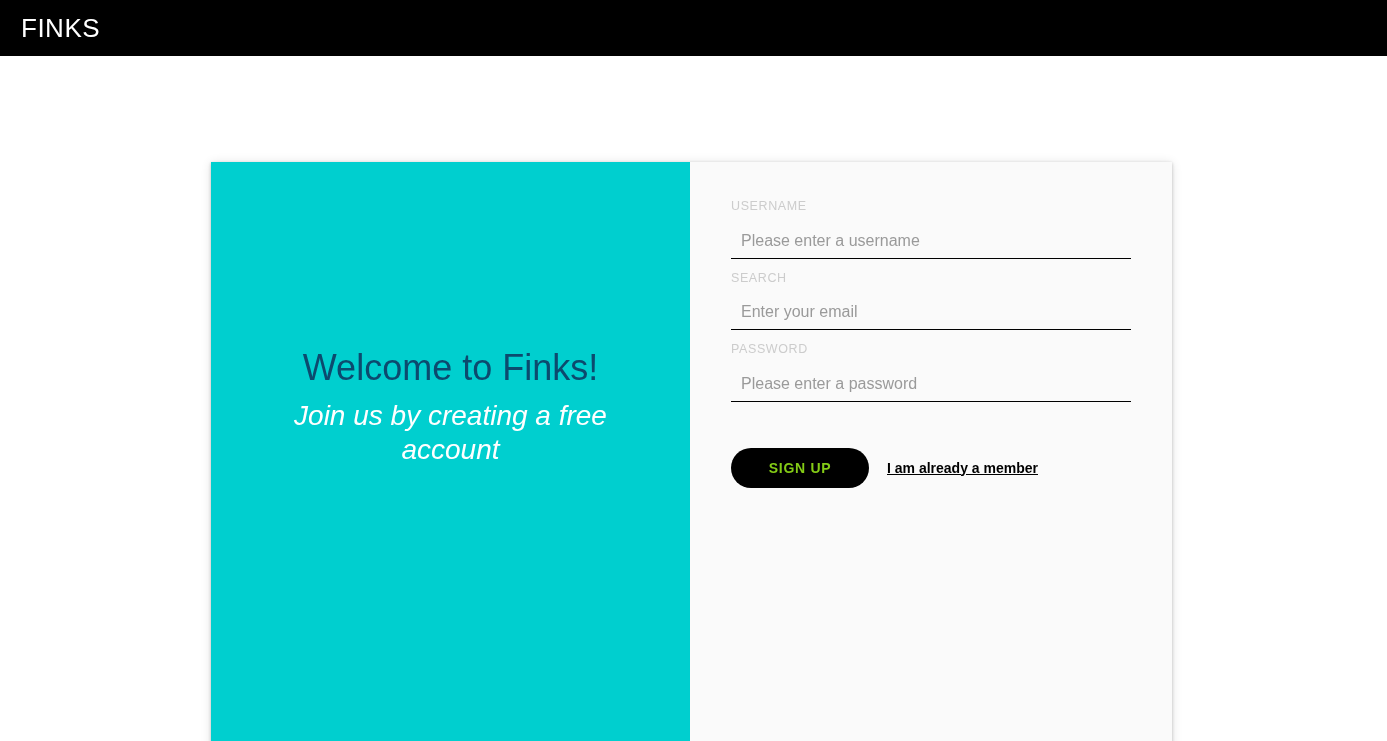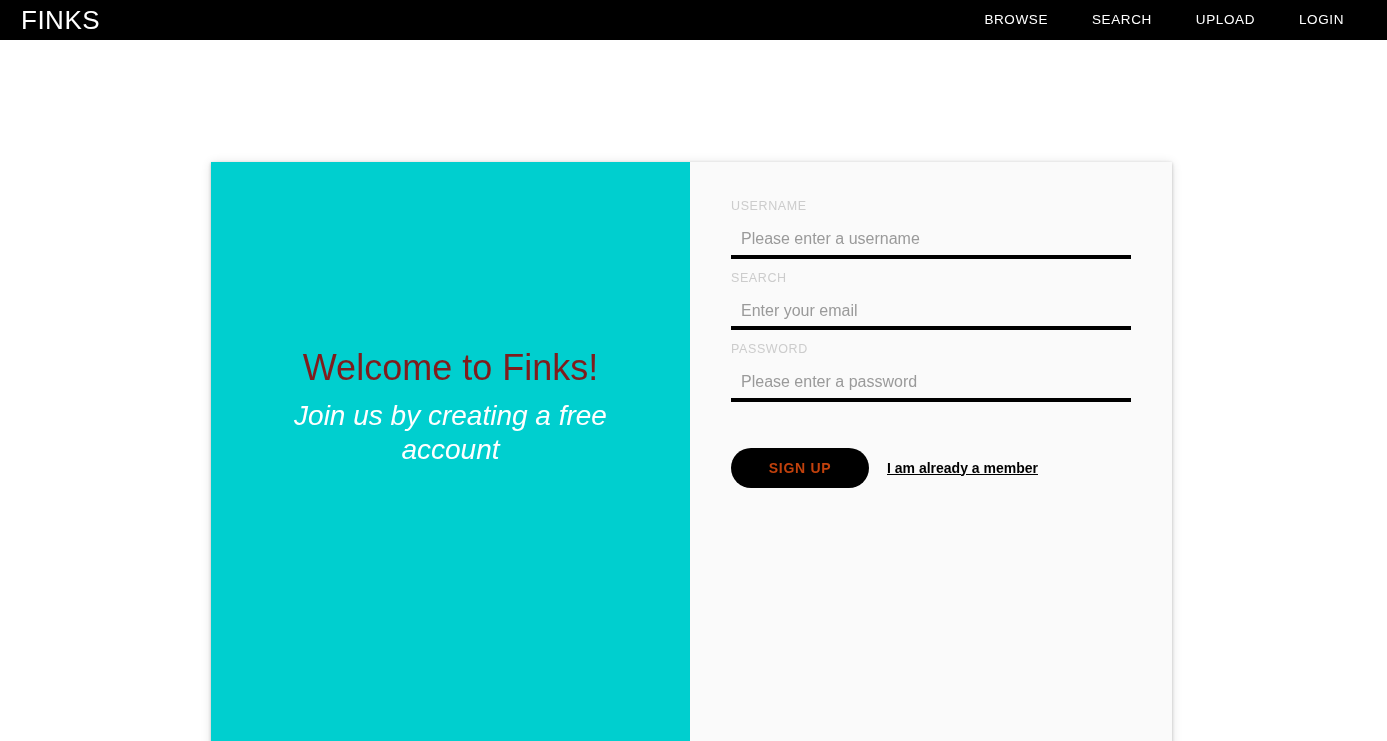--- a/index.html
+++ b/index.html
@@ -11,21 +11,21 @@
     overflow: hidden;
     background: #ffffff;
     font-family: "Liberation Sans", sans-serif;
   }
 
   
   #navbar {
     position: absolute;
     top: 0; left: 0;
     width: 1387px;
-    height: 40px;
+    height: 56px;
     background: #000000;
     display: flex;
     align-items: center;
     justify-content: space-between;
     padding: 0 20px 0 21px;
   }
   #brand {
     color: #ffffff;
     font-size: 26px;
     font-weight: 400;
@@ -68,21 +68,21 @@
     width: 481px;
     background: #00cfcf;
     display: flex;
     flex-direction: column;
     align-items: center;
     justify-content: center;
     padding: 0 24px;
     padding-bottom: 130px;
   }
   #hero-title {
-    color: #7f1d1d;
+    color: #0c4a6e;
     font-size: 36px;
     font-weight: 400;
     line-height: 1.18;
     text-align: center;
     margin: 0;
   }
   #hero-subtitle {
     color: #ffffff;
     font-size: 28px;
     font-weight: 400;
@@ -110,21 +110,21 @@
     letter-spacing: 0.6px;
     line-height: 1;
     margin-bottom: 17px;
     user-select: none;
   }
   .field-input {
     display: block;
     width: 400px;
     height: 29px;
     border: none;
-    border-bottom: 4px solid #000000;
+    border-bottom: 1px solid #000000;
     background: transparent;
     outline: none;
     font-family: "Liberation Sans", sans-serif;
     font-size: 16px;
     color: #555555;
     padding: 0 0 6px 10px;
   }
   .field-input::placeholder {
     color: #9a9a9a;
     opacity: 1;
@@ -134,21 +134,21 @@
     display: flex;
     align-items: center;
     margin-top: 46px;
   }
   #signup-button {
     width: 138px;
     height: 40px;
     border: none;
     border-radius: 20px;
     background: #000000;
-    color: #c2410c;
+    color: #84cc16;
     font-family: "Liberation Sans", sans-serif;
     font-size: 14px;
     font-weight: bold;
     letter-spacing: 0.7px;
     cursor: pointer;
     padding: 0;
   }
   #member-link {
     margin-left: 18px;
     color: #000000;
@@ -157,26 +157,20 @@
     text-decoration: underline;
     cursor: pointer;
     white-space: nowrap;
   }
 </style>
 </head>
 <body>
 
 <div id="navbar">
   <div id="brand">FINKS</div>
-  <nav id="nav-links">
-    <a class="nav-link" href="#">BROWSE</a>
-    <a class="nav-link" href="#">SEARCH</a>
-    <a class="nav-link" href="#">UPLOAD</a>
-    <a class="nav-link" href="#">LOGIN</a>
-  </nav>
 </div>
 
 <div id="card">
 
   <div id="hero-panel">
     <h1 id="hero-title">Welcome to Finks!</h1>
     <p id="hero-subtitle">Join us by creating a free account</p>
   </div>
 
   <div id="form-panel">

